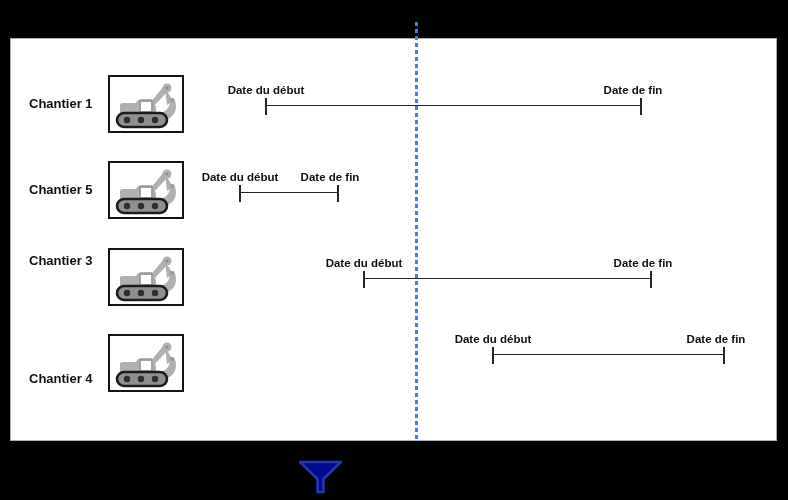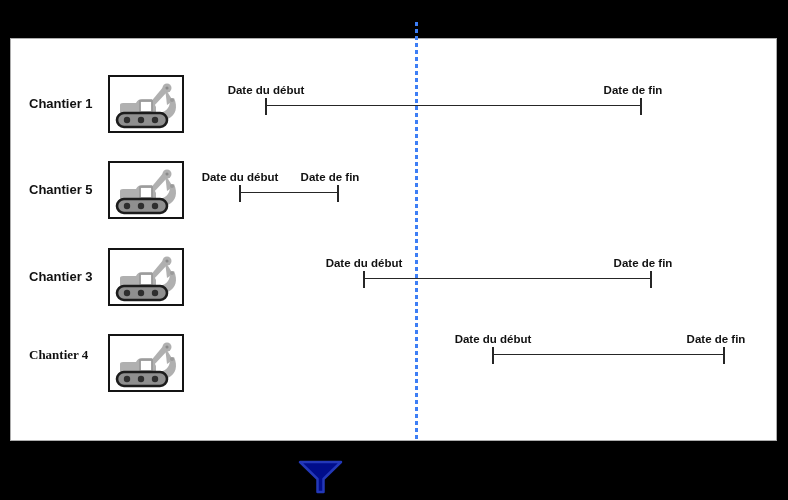--- a/index.html
+++ b/index.html
@@ -79,21 +79,21 @@
       </div>
       <div class="timeline" style="left: 229px; width: 98px; top: 153px;">
         <div class="tick tick-start"></div>
         <div class="tick tick-end"></div>
         <div class="tl-label tl-start">Date du début</div>
         <div class="tl-label tl-end">Date de fin</div>
       </div>
     </div>
 
     <div class="row">
-      <div class="row-label" style="top: 230px; text-align: center;">Chantier 3</div>
+      <div class="row-label" style="top: 214px; text-align: center;">Chantier 3</div>
       <div class="icon-box" style="top: 209px;">
         <svg viewBox="0 0 72 54">
           <path d="M42,31 L39,27 L54,9 L59,13 Z" fill="#b0b0b0"></path>
           <circle cx="57" cy="11" r="4.5" fill="#b0b0b0"></circle>
           <circle cx="57" cy="11" r="1.6" fill="#8a8a8a"></circle>
           <path d="M55,11 L63,24 L57,28 Z" fill="#b0b0b0"></path>
           <path d="M64,21 C68,30 66,38 58,42 C52,44 47,41 48,36 C54,36 60,32 60,24 Z" fill="#b0b0b0"></path>
           <circle cx="62" cy="23" r="2" fill="#9a9a9a"></circle>
           <path d="M10,35 L10,28 Q10,26 13,26 L26,26 Q28,22 32,22 L42,22 L46,30 L46,35 Z" fill="#b0b0b0"></path>
           <rect x="30" y="24" width="12" height="11" fill="#ffffff" stroke="#9a9a9a" stroke-width="1.8"></rect>
@@ -105,21 +105,21 @@
       </div>
       <div class="timeline" style="left: 353px; width: 287px; top: 239px;">
         <div class="tick tick-start"></div>
         <div class="tick tick-end"></div>
         <div class="tl-label tl-start">Date du début</div>
         <div class="tl-label tl-end">Date de fin</div>
       </div>
     </div>
 
     <div class="row">
-      <div class="row-label" style="top: 308px; font-family: Liberation Serif, serif;">Chantier 4</div>
+      <div class="row-label" style="top: 332px;">Chantier 4</div>
       <div class="icon-box" style="top: 295px;">
         <svg viewBox="0 0 72 54">
           <path d="M42,31 L39,27 L54,9 L59,13 Z" fill="#b0b0b0"></path>
           <circle cx="57" cy="11" r="4.5" fill="#b0b0b0"></circle>
           <circle cx="57" cy="11" r="1.6" fill="#8a8a8a"></circle>
           <path d="M55,11 L63,24 L57,28 Z" fill="#b0b0b0"></path>
           <path d="M64,21 C68,30 66,38 58,42 C52,44 47,41 48,36 C54,36 60,32 60,24 Z" fill="#b0b0b0"></path>
           <circle cx="62" cy="23" r="2" fill="#9a9a9a"></circle>
           <path d="M10,35 L10,28 Q10,26 13,26 L26,26 Q28,22 32,22 L42,22 L46,30 L46,35 Z" fill="#b0b0b0"></path>
           <rect x="30" y="24" width="12" height="11" fill="#ffffff" stroke="#9a9a9a" stroke-width="1.8"></rect>

